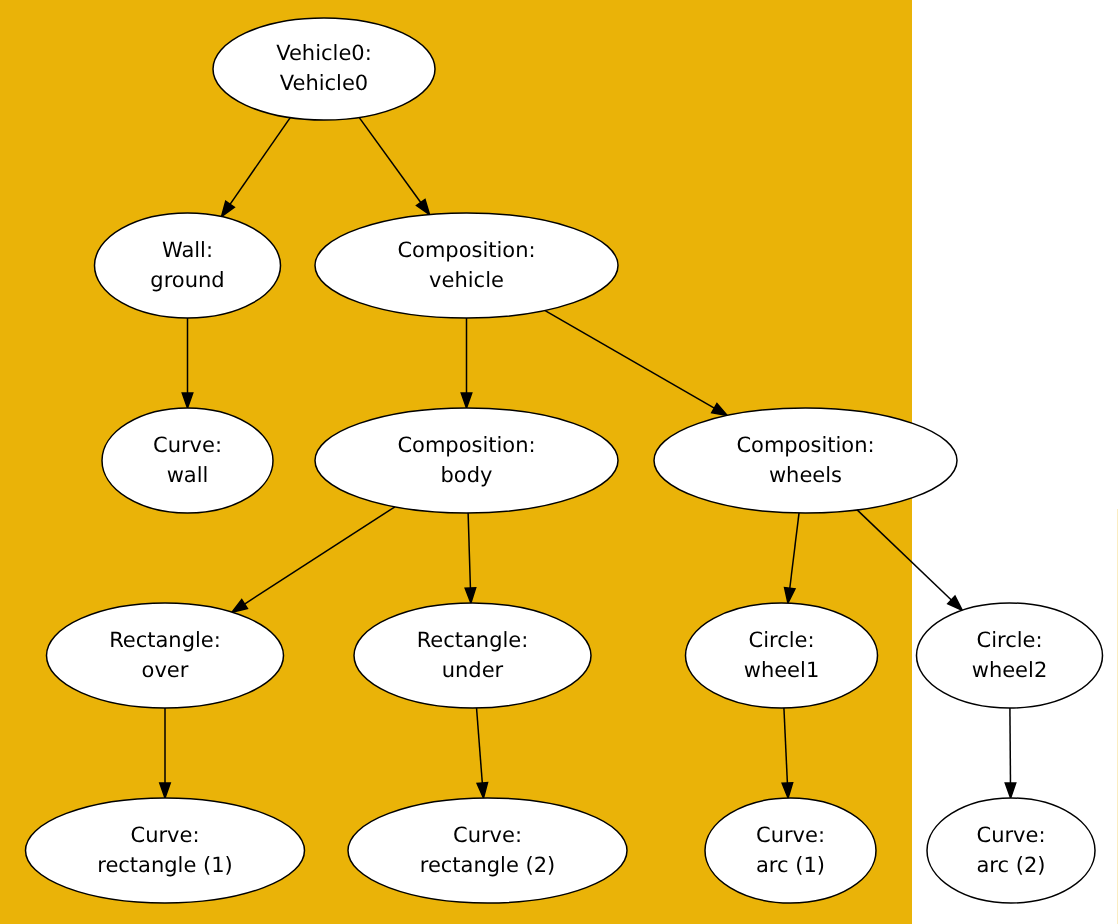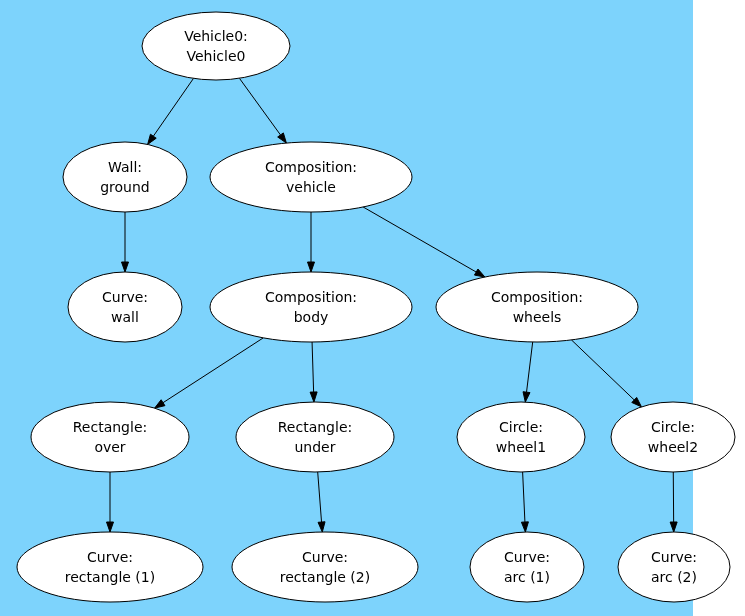--- a/index.html
+++ b/index.html
@@ -2,23 +2,23 @@
 <html><head>
 <meta charset="utf-8">
 <style>
   html, body {
     margin: 0;
     padding: 0;
     background: #ffffff;
   }
   .canvas {
     position: relative;
-    width: 693px;
+    width: 608px;
     height: 616px;
-    background: #7dd3fc;
+    background: #eab308;
     font-family: "DejaVu Sans", "Liberation Sans", sans-serif;
   }
   svg {
     display: block;
   }
   .node-ellipse {
     fill: #ffffff;
     stroke: #000000;
     stroke-width: 1;
   }

